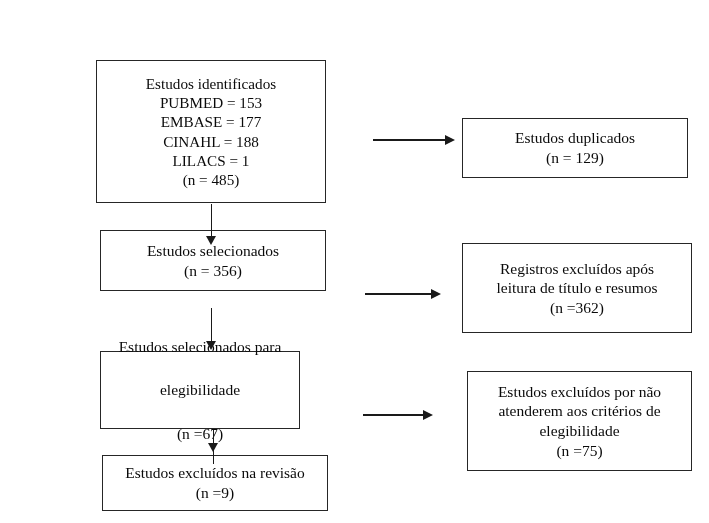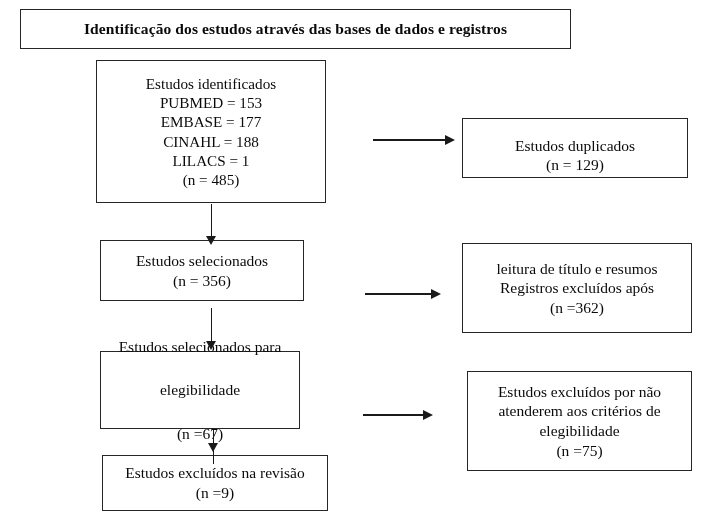--- a/index.html
+++ b/index.html
@@ -53,22 +53,22 @@
   #box-identified {
     left: 96px;
     top: 60px;
     width: 230px;
     height: 143px;
     font-size: 15.2px;
     align-items: center;
   }
   #box-selected {
     left: 100px;
-    top: 240px;
-    width: 204px;
+    top: 230px;
+    width: 226px;
     height: 61px;
   }
   #box-eligibility {
     left: 100px;
     top: 351px;
     width: 200px;
     height: 78px;
     gap: 24px;
   }
   #box-included {
@@ -77,21 +77,20 @@
     width: 226px;
     height: 56px;
   }
 
   
   #box-duplicates {
     left: 462px;
     top: 118px;
     width: 226px;
     height: 60px;
-    justify-content: flex-end;
   }
   #box-excluded-title {
     left: 462px;
     top: 243px;
     width: 230px;
     height: 90px;
   }
   #box-excluded-criteria {
     left: 467px;
     top: 371px;
@@ -125,23 +124,20 @@
     border-top: 5.5px solid transparent;
     border-bottom: 5.5px solid transparent;
     border-left: 10px solid #1a1a1a;
   }
 </style>
 </head>
 <body>
 
 <div id="canvas">
 
-  <div class="box" id="header-banner">
-    <span class="ln">Identificação dos estudos através das bases de dados e registros</span>
-  </div>
 
   <div class="box" id="box-identified">
     <span class="ln">Estudos identificados</span>
     <span class="ln">PUBMED = 153</span>
     <span class="ln">EMBASE = 177</span>
     <span class="ln">CINAHL = 188</span>
     <span class="ln">LILACS = 1</span>
     <span class="ln">(n = 485)</span>
   </div>
 
@@ -149,22 +145,22 @@
     <span class="ln">Estudos duplicados</span>
     <span class="ln">(n = 129)</span>
   </div>
 
   <div class="box" id="box-selected">
     <span class="ln">Estudos selecionados</span>
     <span class="ln">(n = 356)</span>
   </div>
 
   <div class="box" id="box-excluded-title">
+    <span class="ln">Registros excluídos após</span>
     <span class="ln">leitura de título e resumos</span>
-    <span class="ln">Registros excluídos após</span>
     <span class="ln">(n =362)</span>
   </div>
 
   <div class="box" id="box-eligibility">
     <span class="ln">Estudos selecionados para</span>
     <span class="ln">elegibilidade</span>
     <span class="ln">(n =67)</span>
   </div>
 
   <div class="box" id="box-excluded-criteria">

